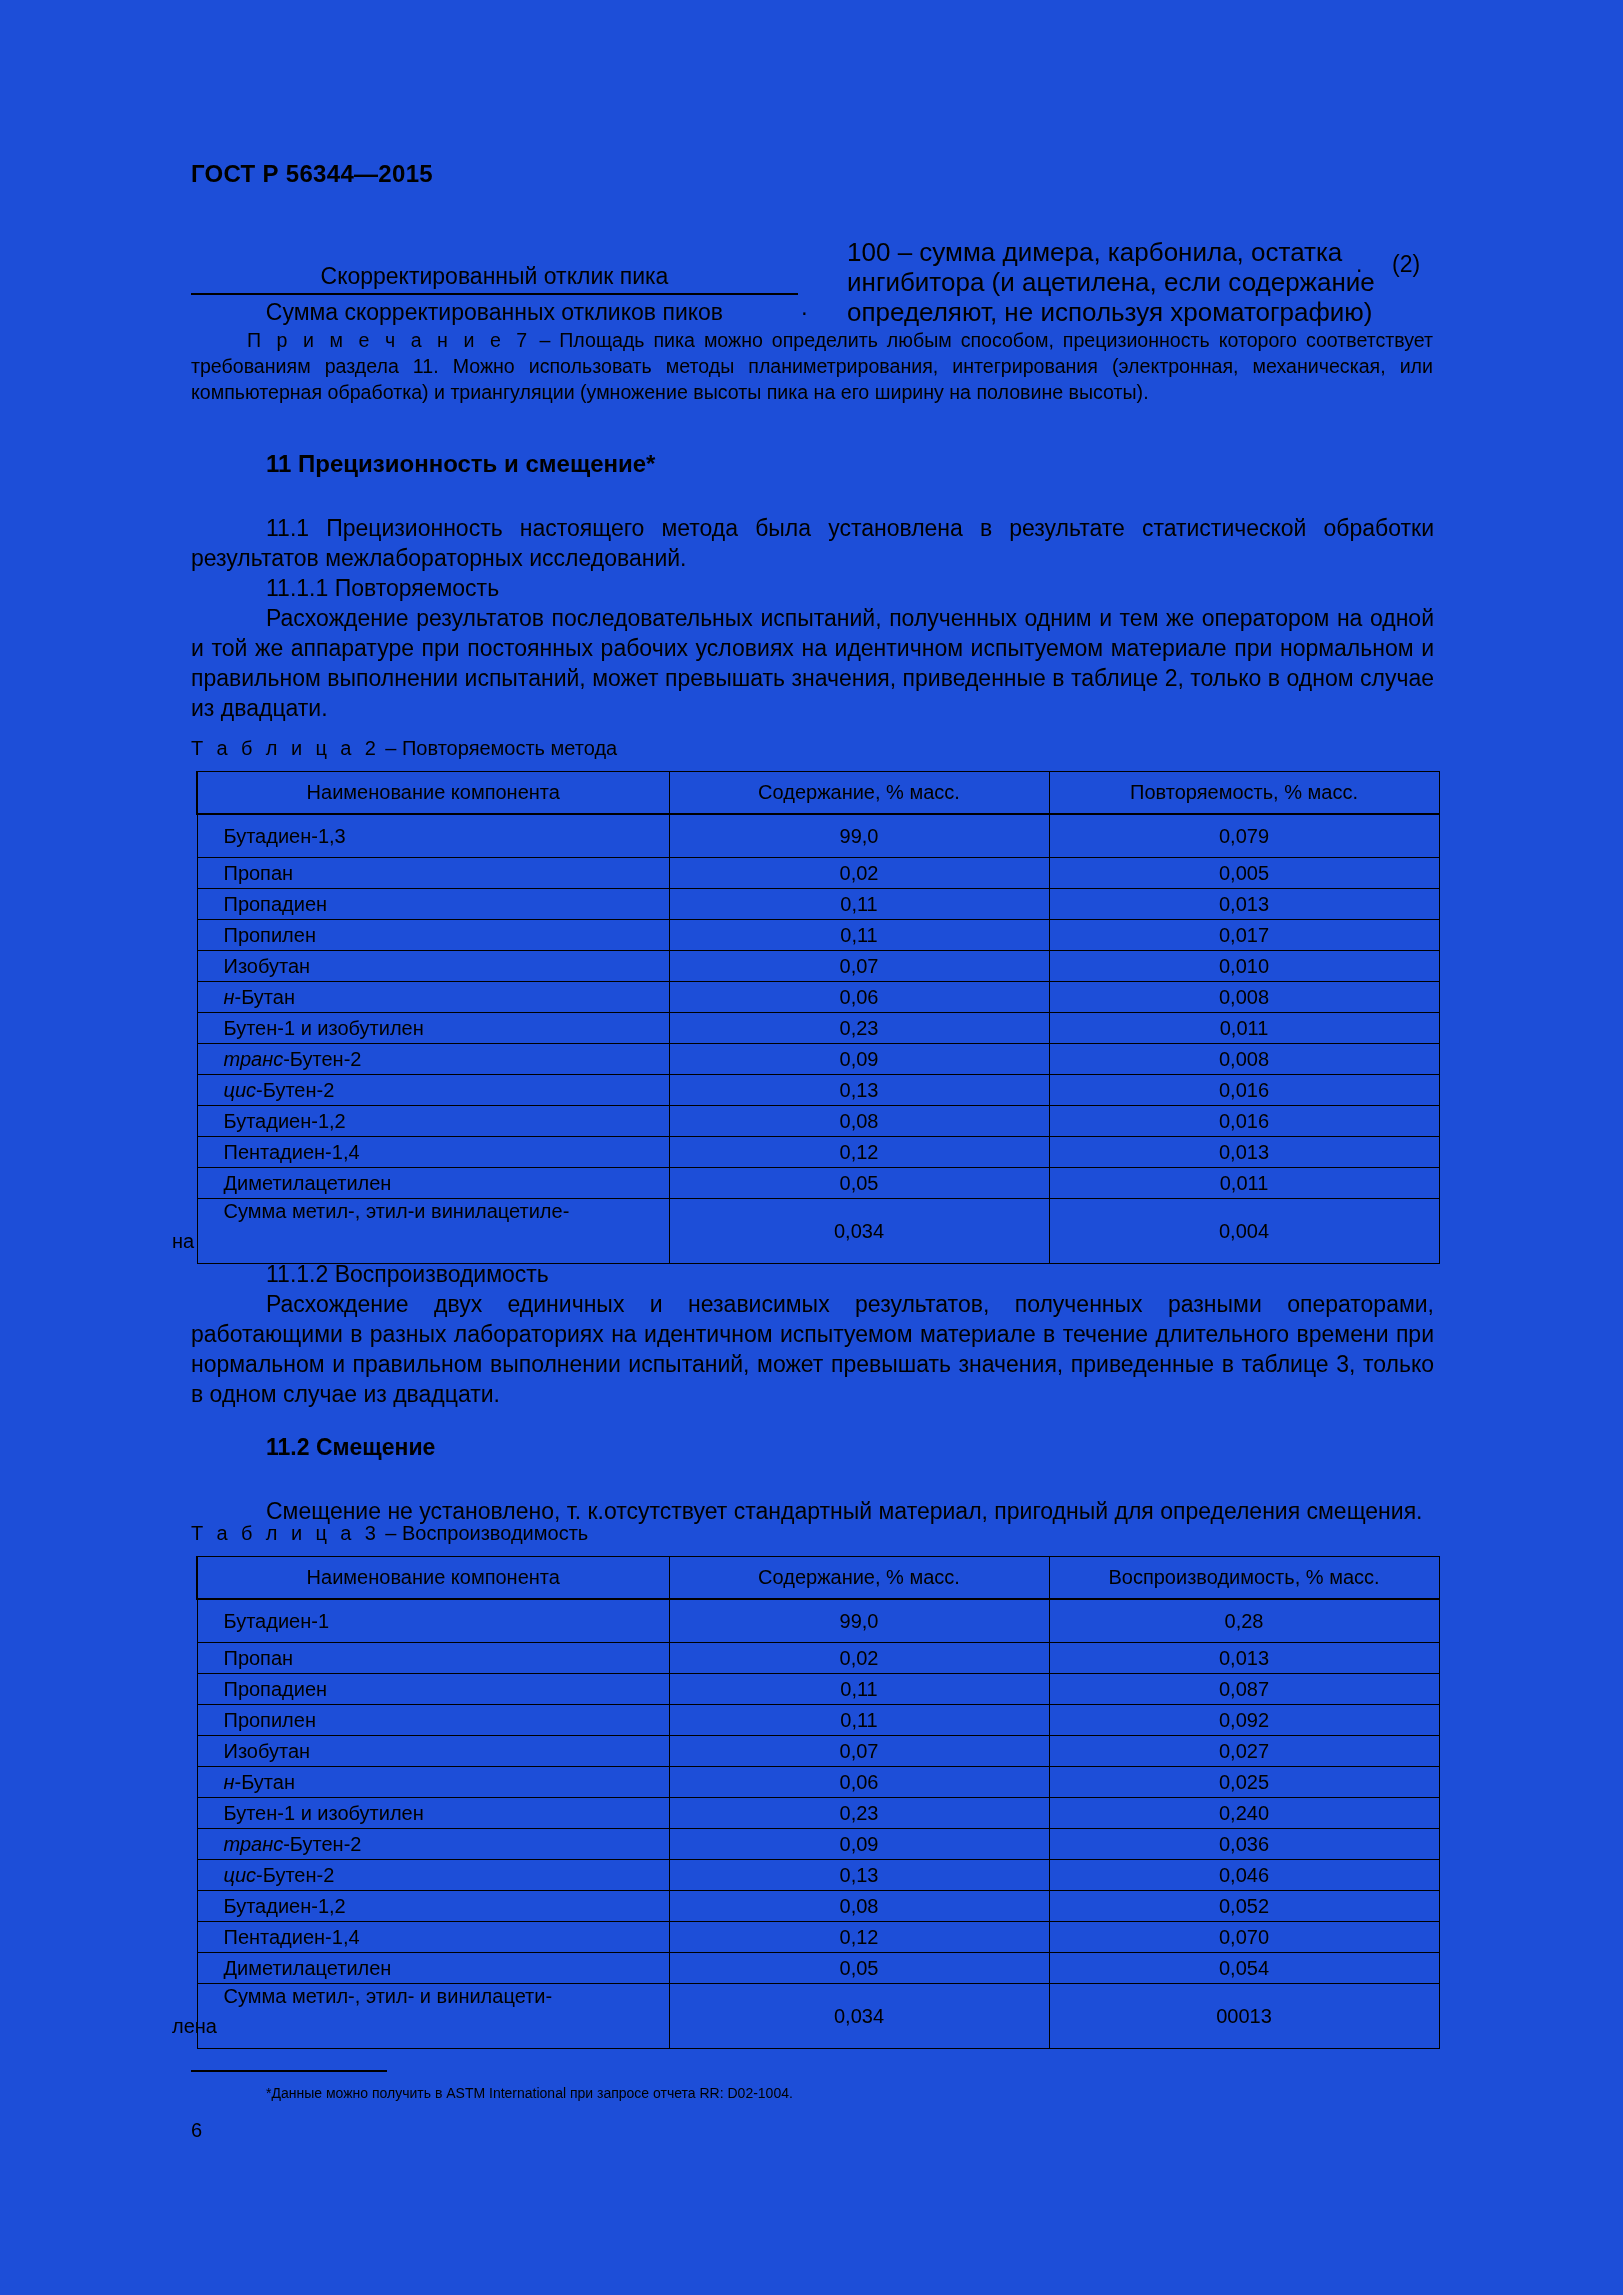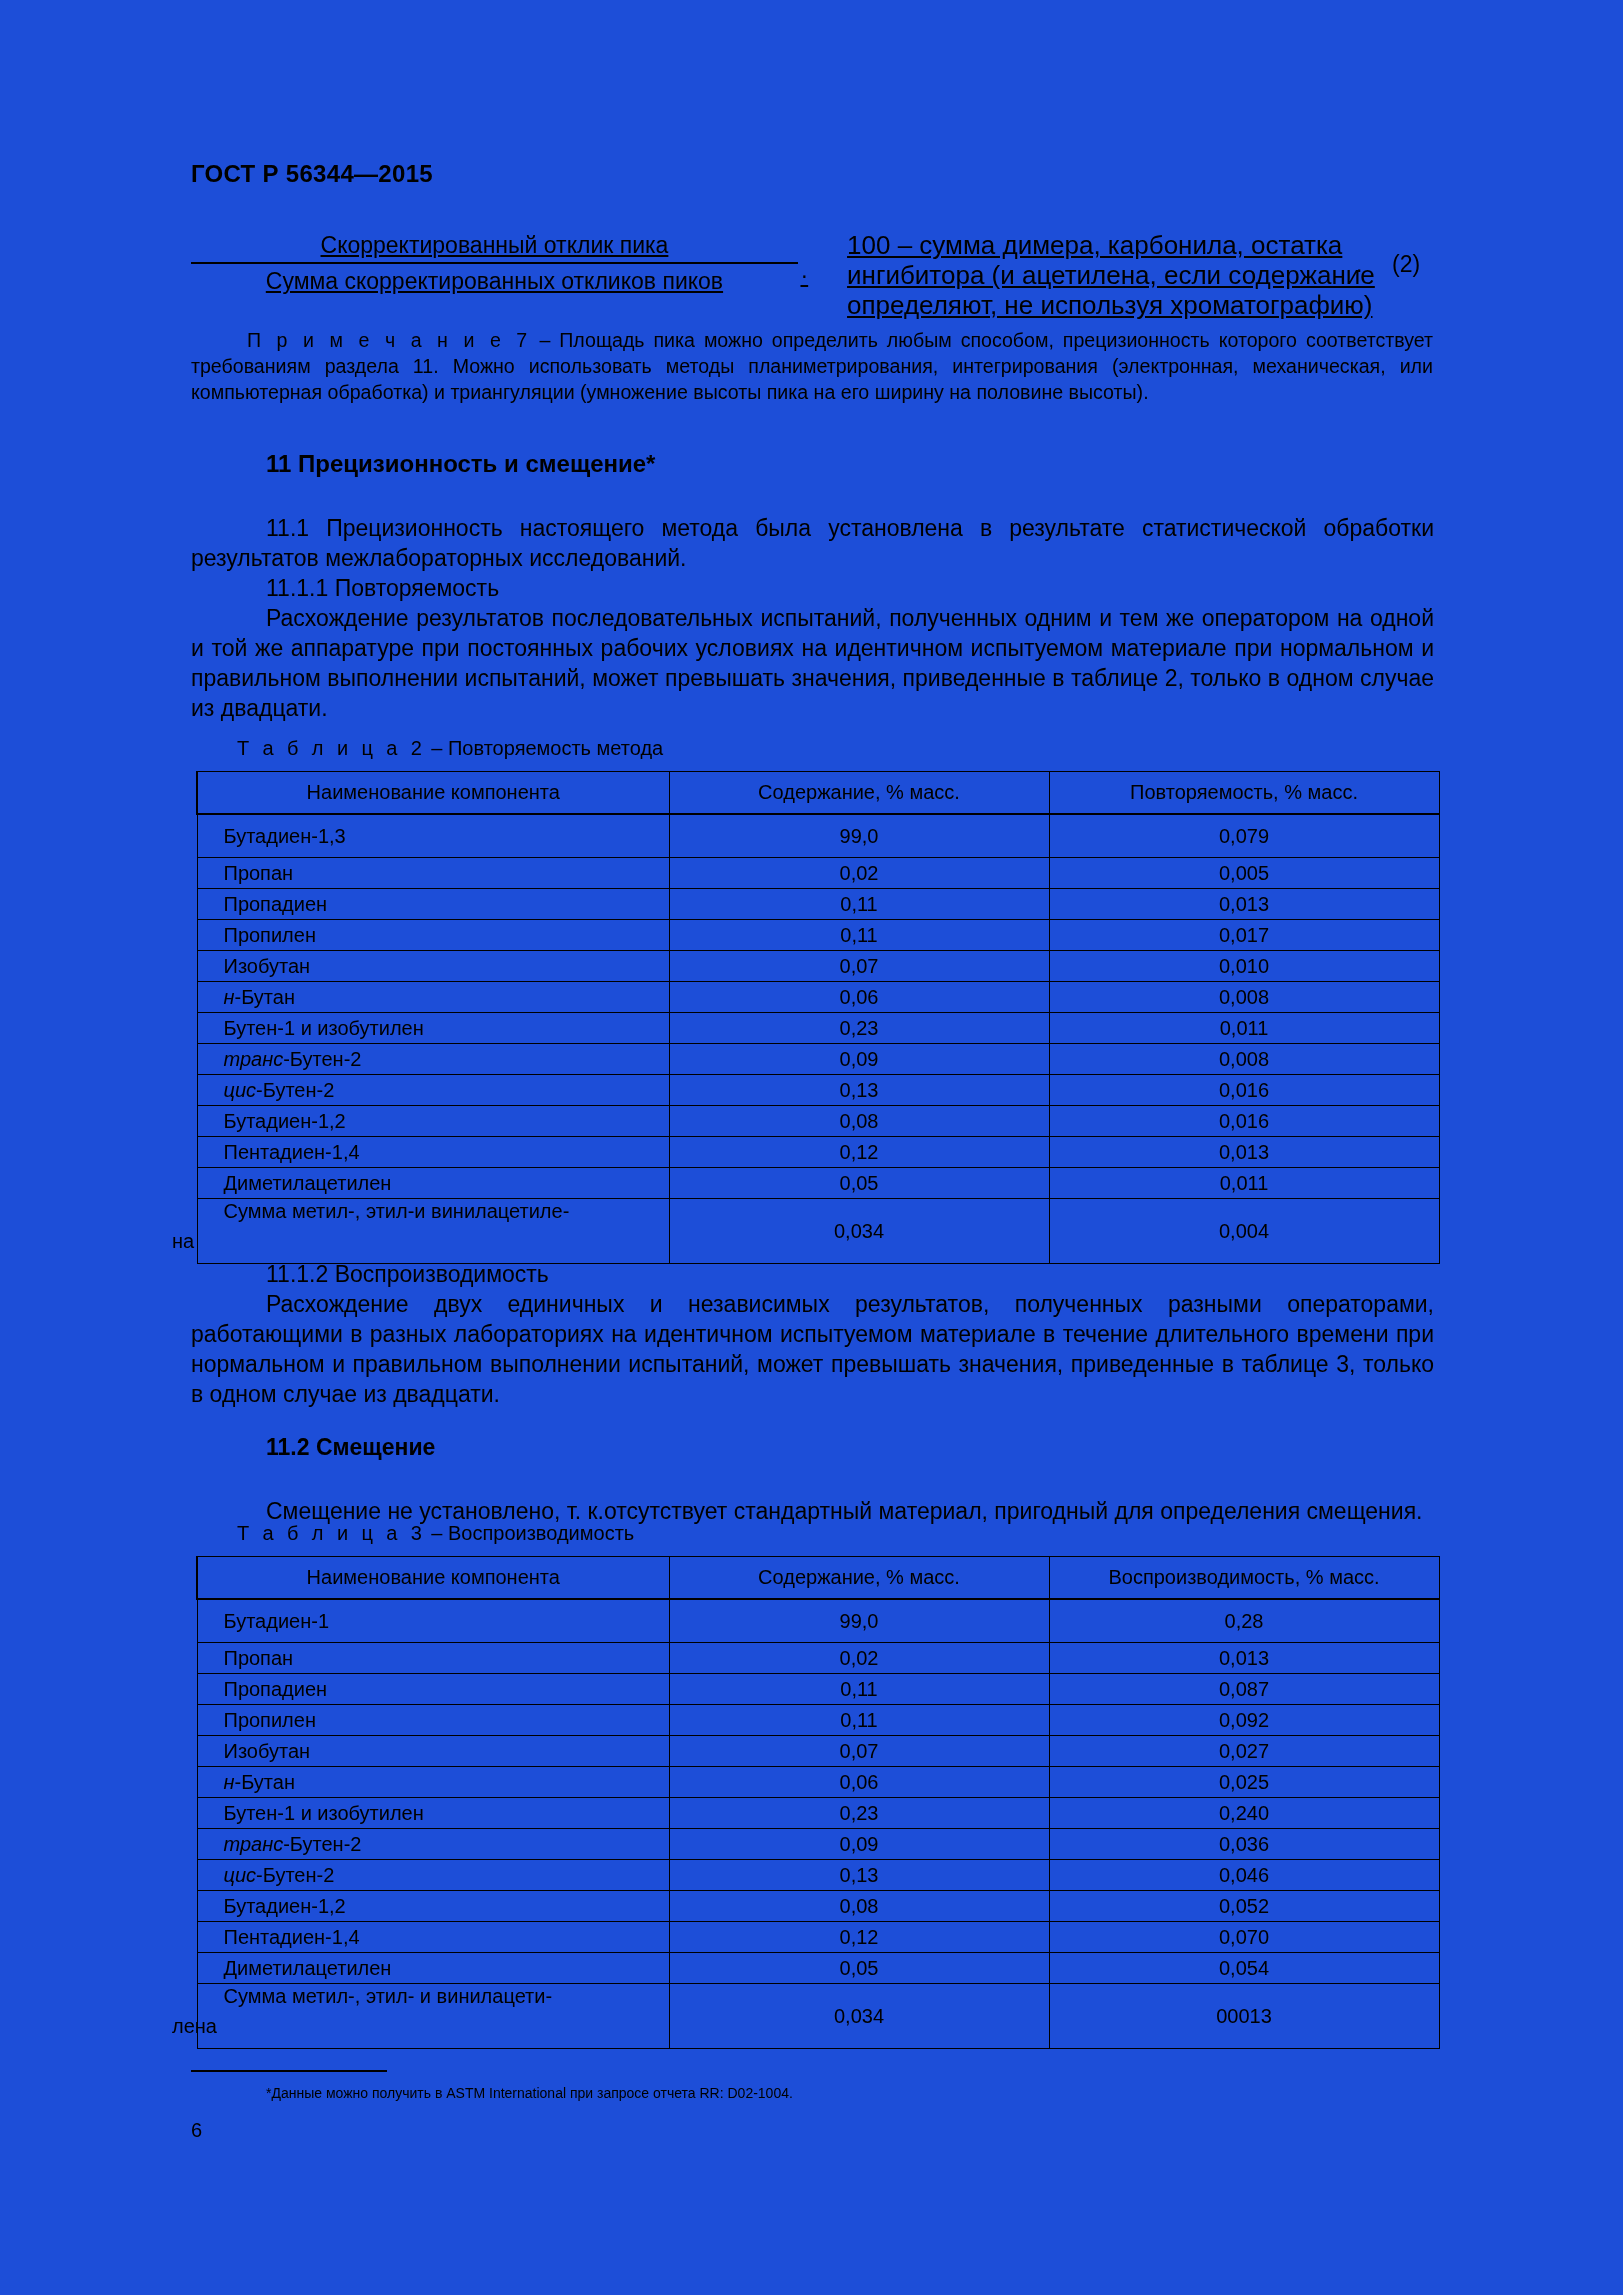--- a/index.html
+++ b/index.html
@@ -25,25 +25,24 @@
     top: 160px;
     font-size: 24px;
     font-weight: bold;
     letter-spacing: 0.3px;
   }
 
   
   .formula-block {
     position: absolute;
     left: 191px;
-    top: 230px;
+    top: 237px;
     width: 1243px;
     display: flex;
-    align-items: flex-start;
-    text-decoration: underline;
+    align-items: flex-end;
   }
   .fraction {
     display: inline-block;
     text-align: center;
     font-size: 23px;
     line-height: 30px;
     width: 609px;
   }
   .frac-num {
     padding: 0 6.5px 2px 6.5px;
@@ -127,21 +126,20 @@
   #p-rep  { top: 603px; }
   #p-1112 { top: 1259px; }
   #p-rep2 { top: 1289px; }
   #p-bias { top: 1496px; }
 
   
   .table-caption {
     position: absolute;
     left: 191px;
     font-size: 20px;
-    margin-left: 46px;
   }
   .table-caption .sp { letter-spacing: 3.9px; }
   #cap-t2 { top: 737px; }
   #cap-t3 { top: 1522px; }
 
   
   .data-table {
     position: absolute;
     left: 196px;
     width: 1242px;

